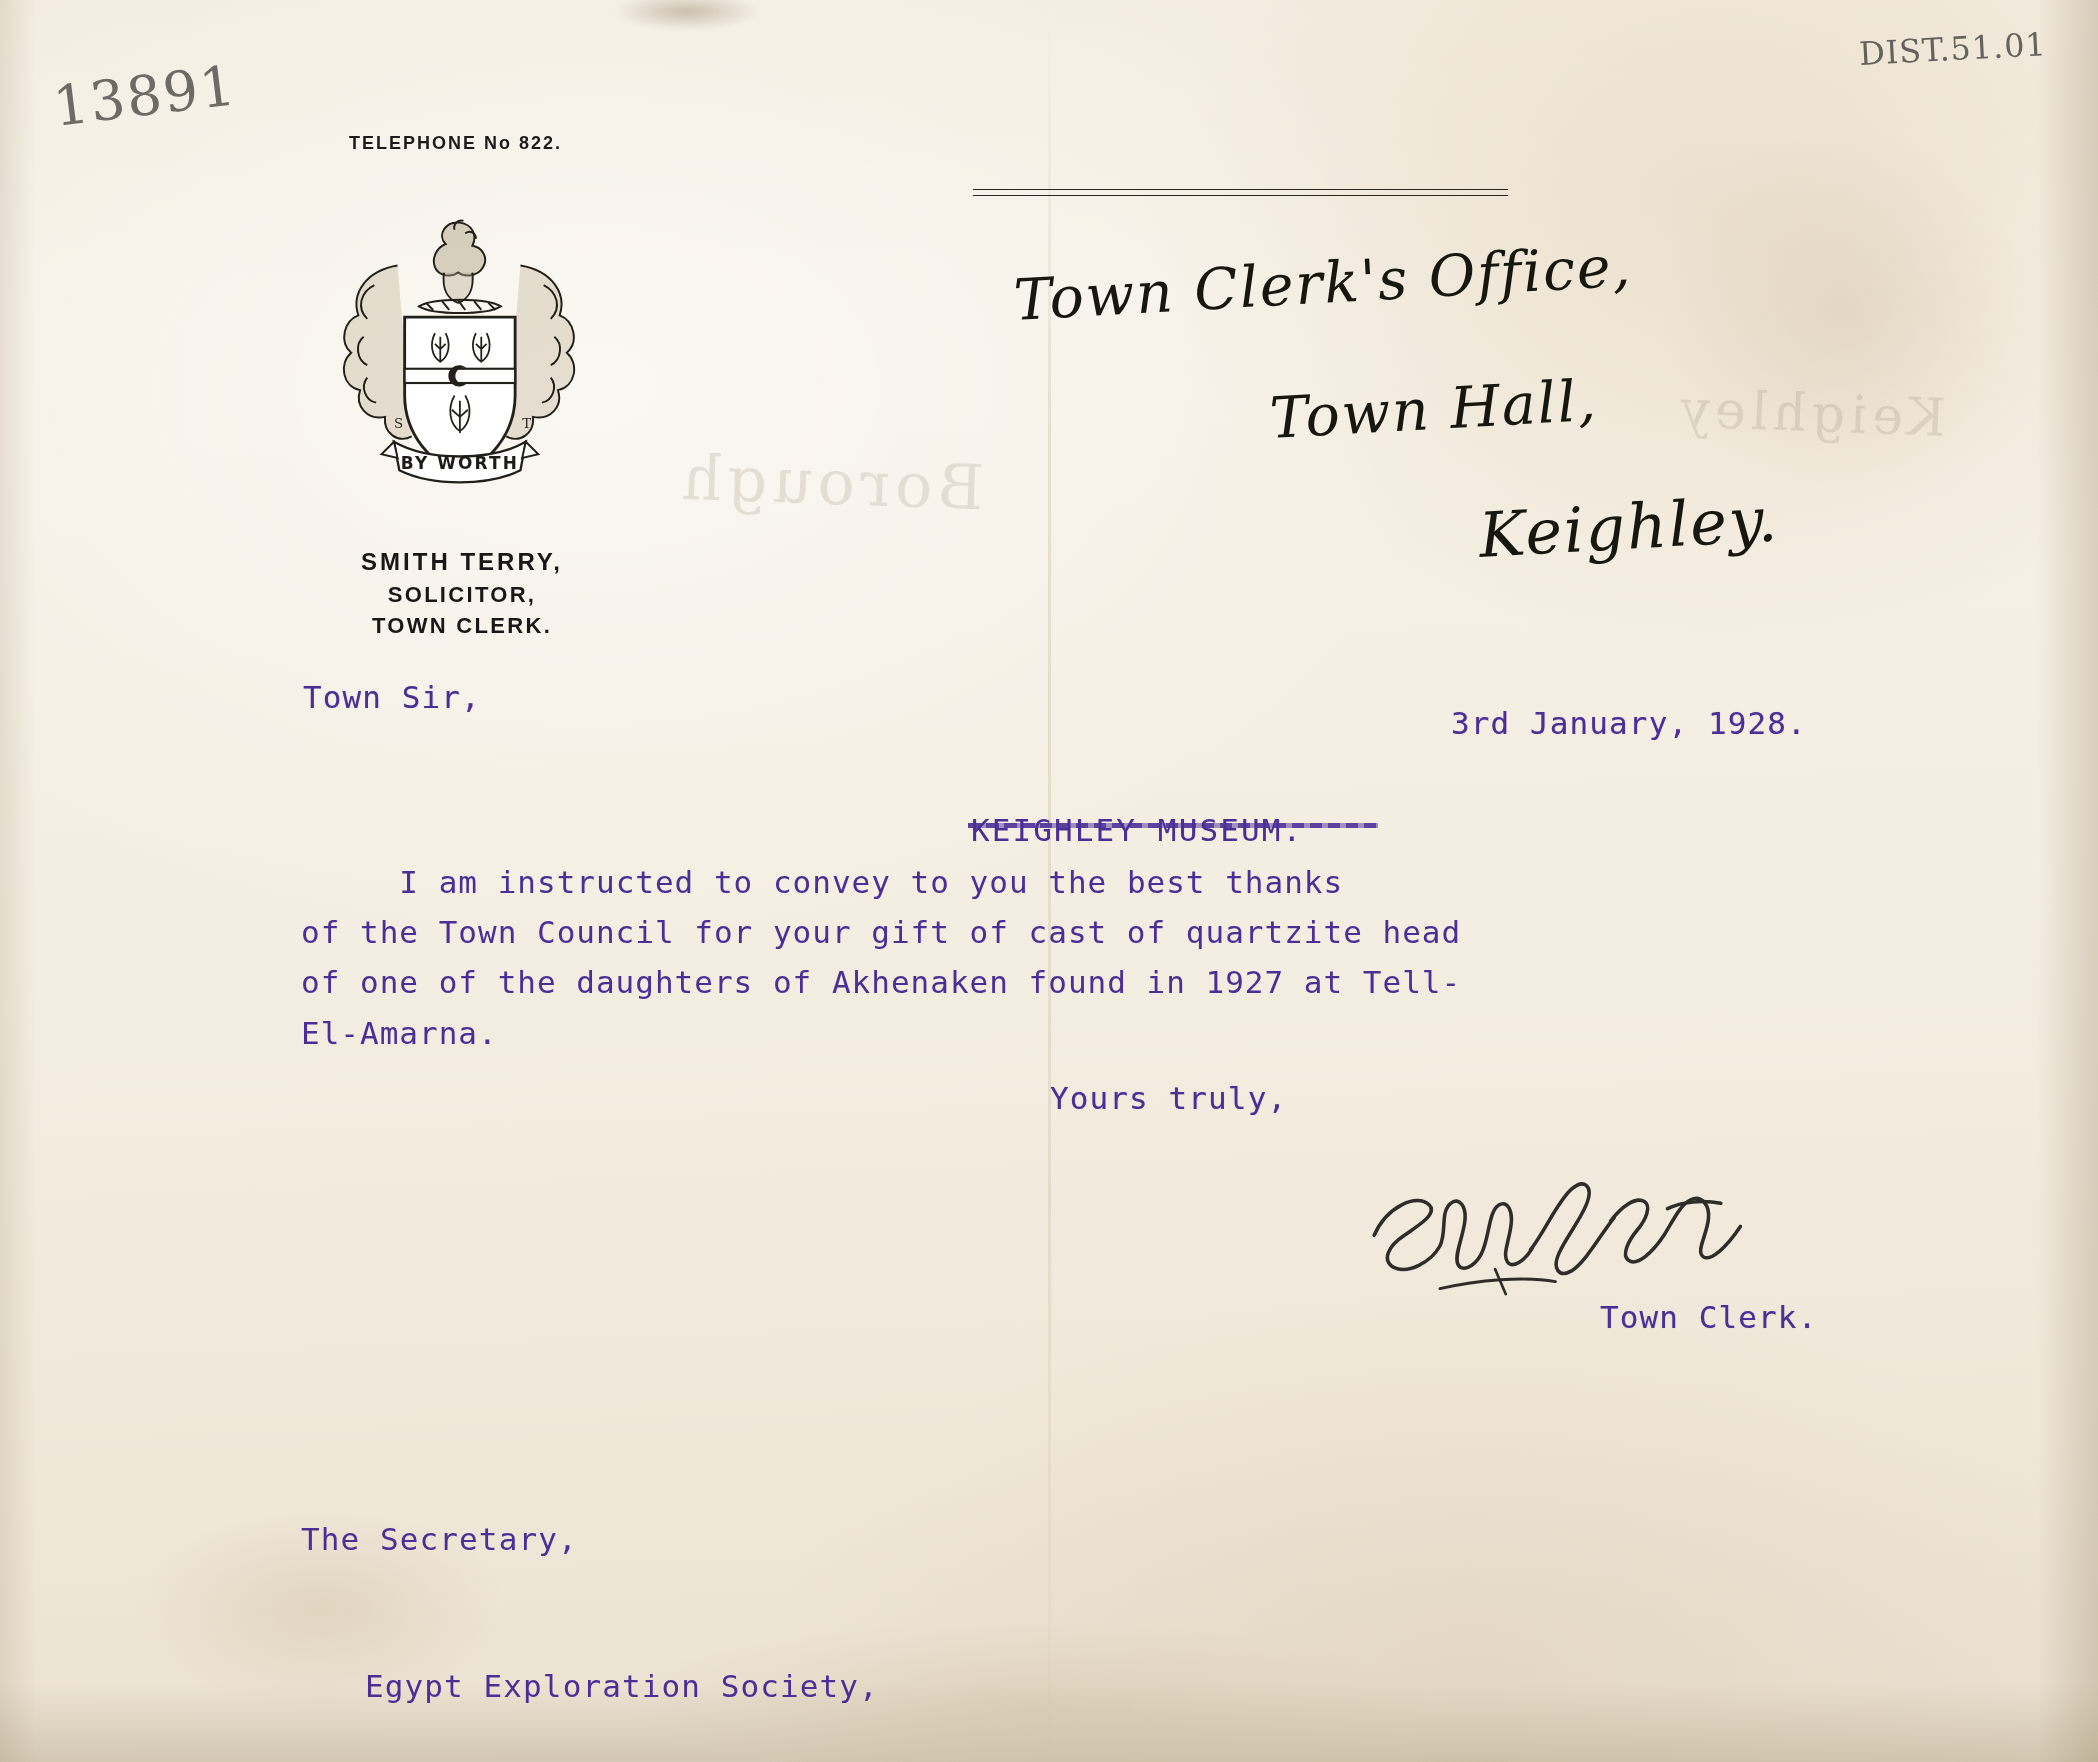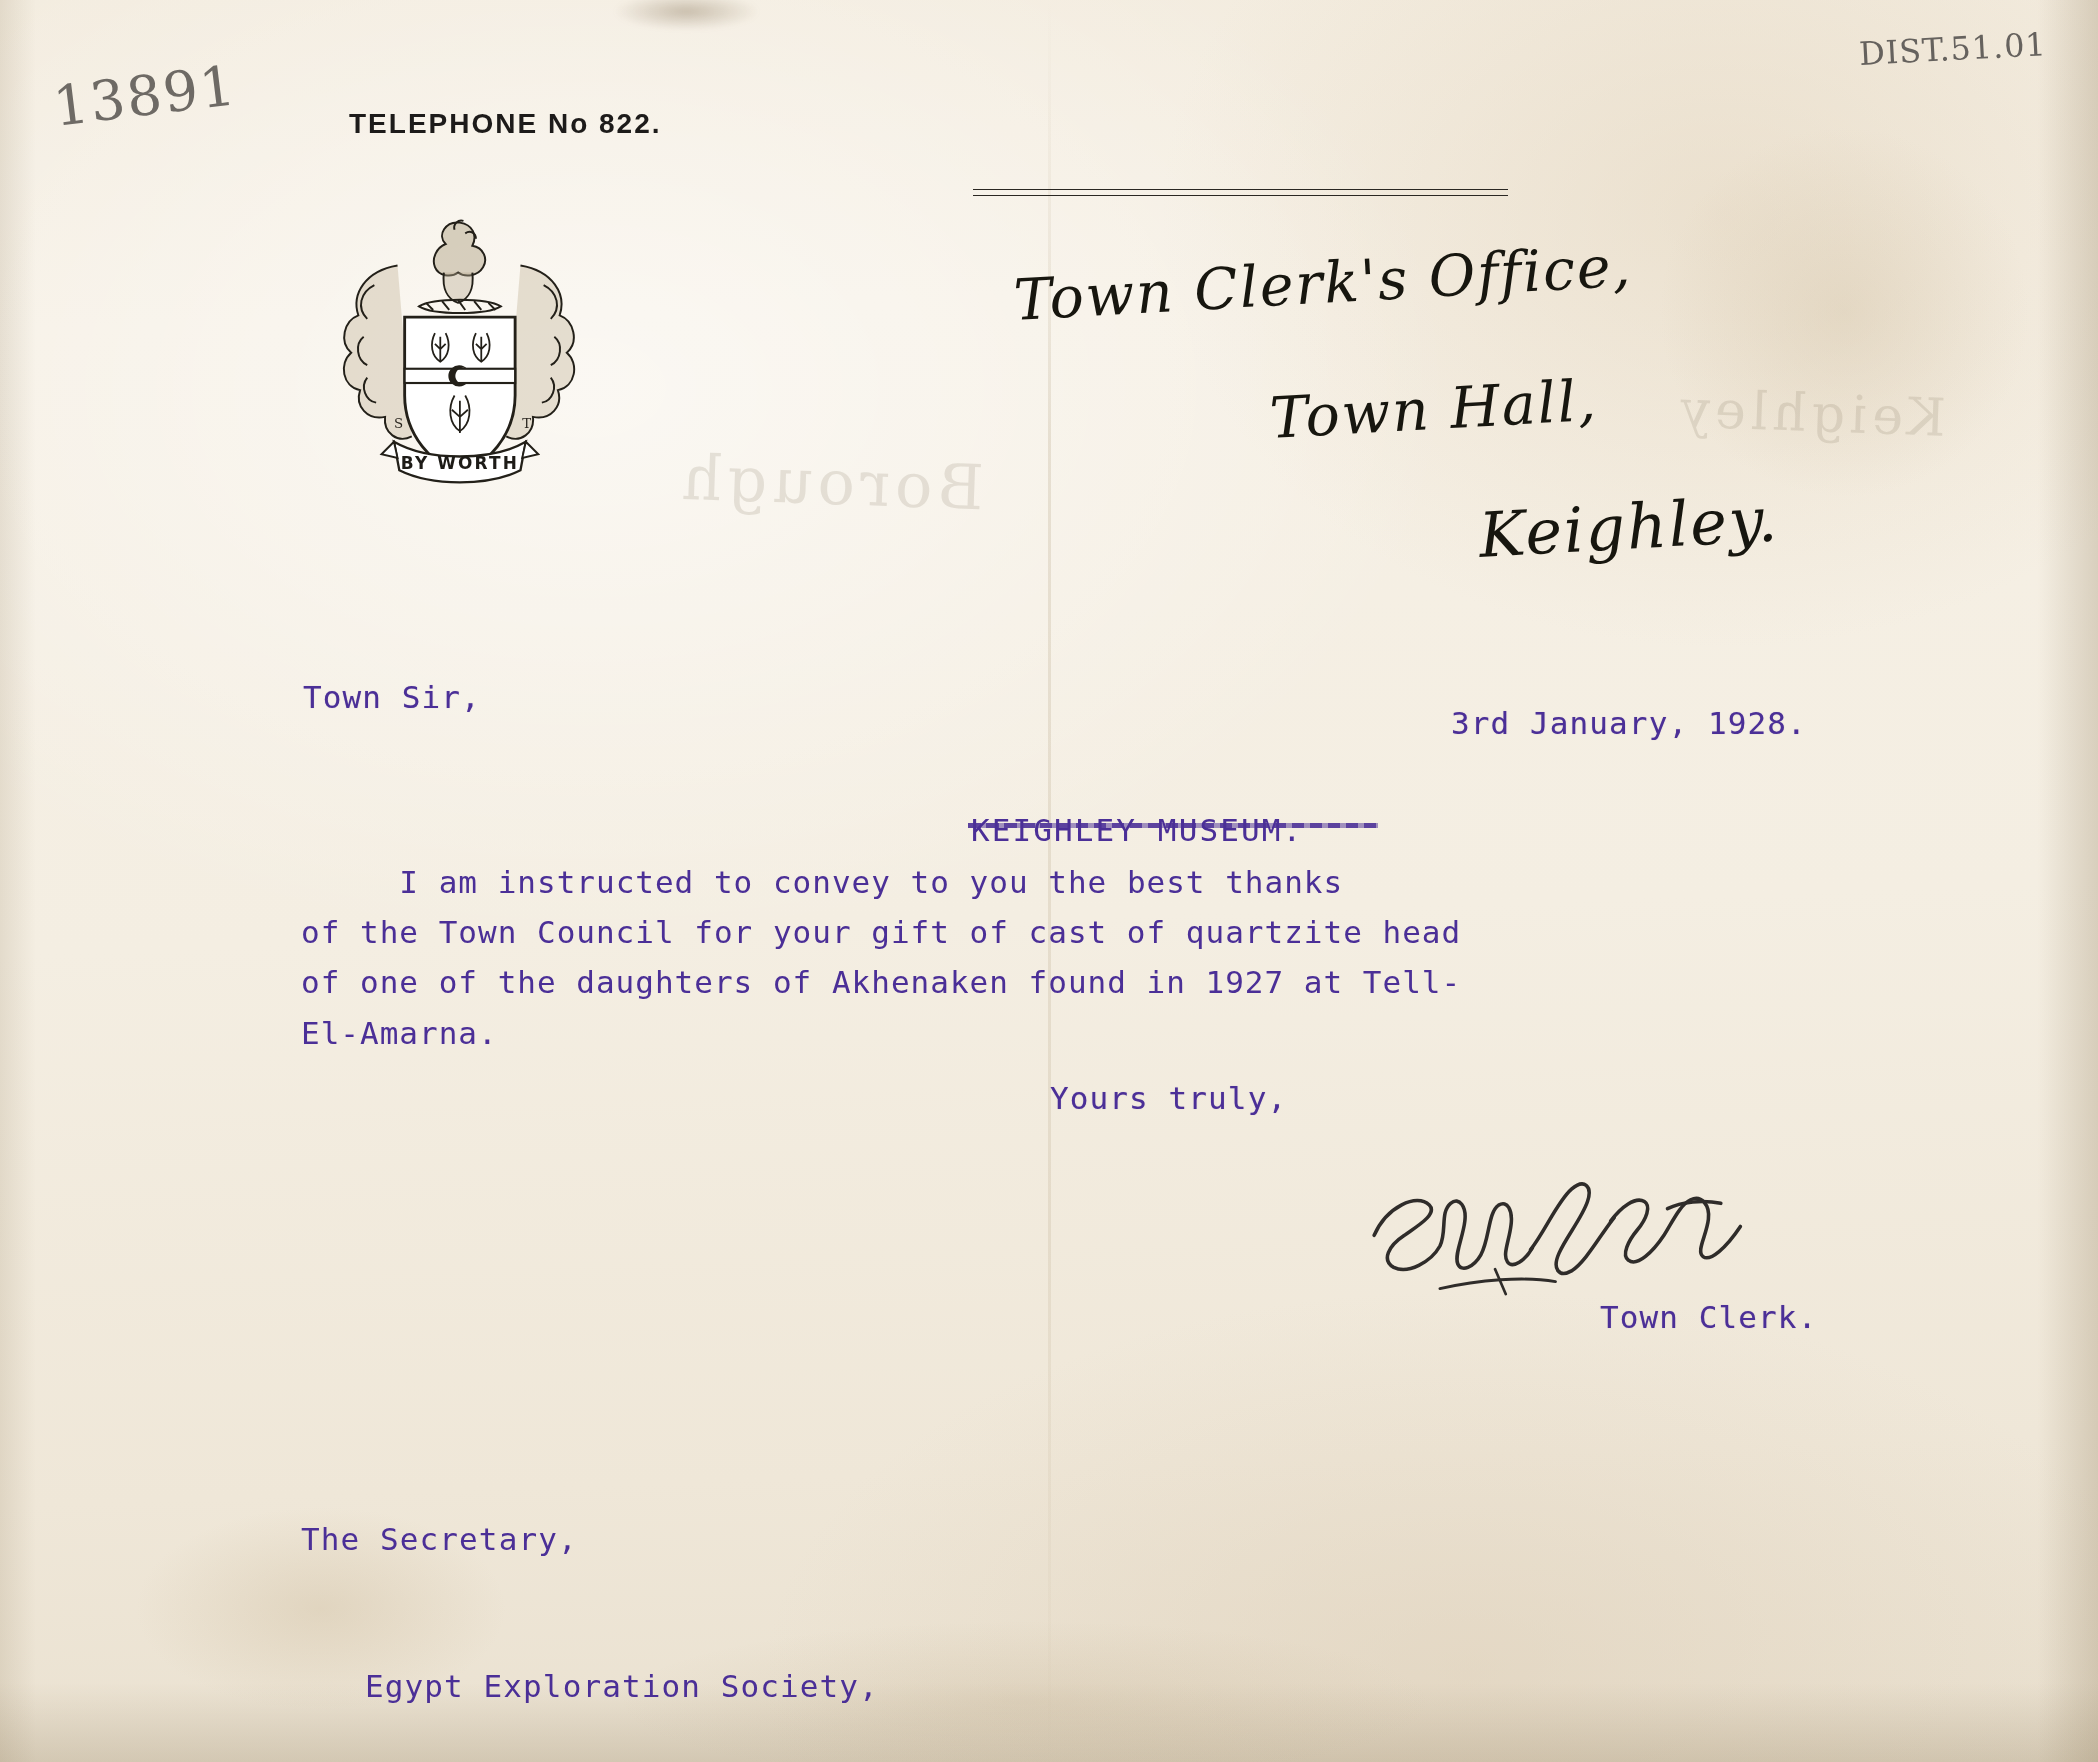--- a/index.html
+++ b/index.html
@@ -91,22 +91,22 @@
     letter-spacing: 0.9px;
     transform: rotate(-3deg);
     font-family: "DejaVu Serif", serif;
     color: #4e4b49;
     white-space: nowrap;
   }
 
   
   #telephone {
     position: absolute;
-    left: 349px; top: 108px;
-    font-size: 28px;
+    left: 349px; top: 133px;
+    font-size: 18px;
     letter-spacing: 2px;
     font-weight: bold;
     color: #1d1b1a;
     font-family: "Liberation Sans", sans-serif;
     white-space: nowrap;
   }
 
   #crest {
     position: absolute;
     left: 312px; top: 203px;
@@ -325,20 +325,25 @@
         <text x="166" y="298" text-anchor="middle" font-family="DejaVu Sans, sans-serif" font-size="19" letter-spacing="2.4" fill="#1d1b17" font-weight="bold">BY WORTH</text>
       </g>
 
       <g fill="#2a2620" font-family="DejaVu Serif, serif" font-size="15">
         <text x="92" y="252">S</text>
         <text x="236" y="252">T</text>
       </g>
     </svg>
   </div>
 
+  <div id="firm-block">
+    <div class="l1">SMITH TERRY,</div>
+    <div class="l2">SOLICITOR,</div>
+    <div class="l3">TOWN CLERK.</div>
+  </div>
 
   <div id="masthead-rule"></div>
 
   <div class="script" id="addr-office">Town Clerk's Office,</div>
   <div class="script" id="addr-hall">Town Hall,</div>
   <div class="script" id="addr-town">Keighley.</div>
 
   <div class="tw" id="salutation">Town Sir,</div>
   <div class="tw" id="letter-date">3rd January, 1928.</div>
 

